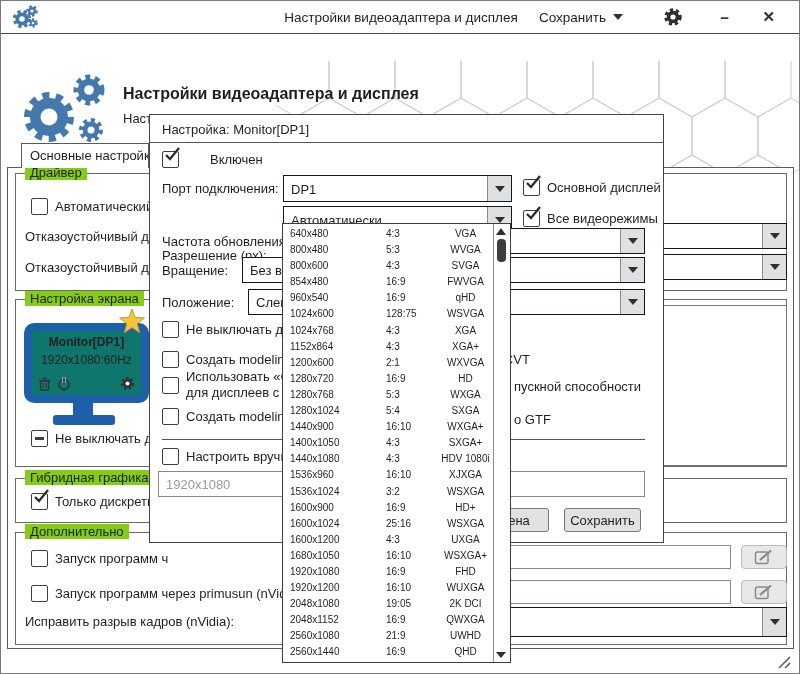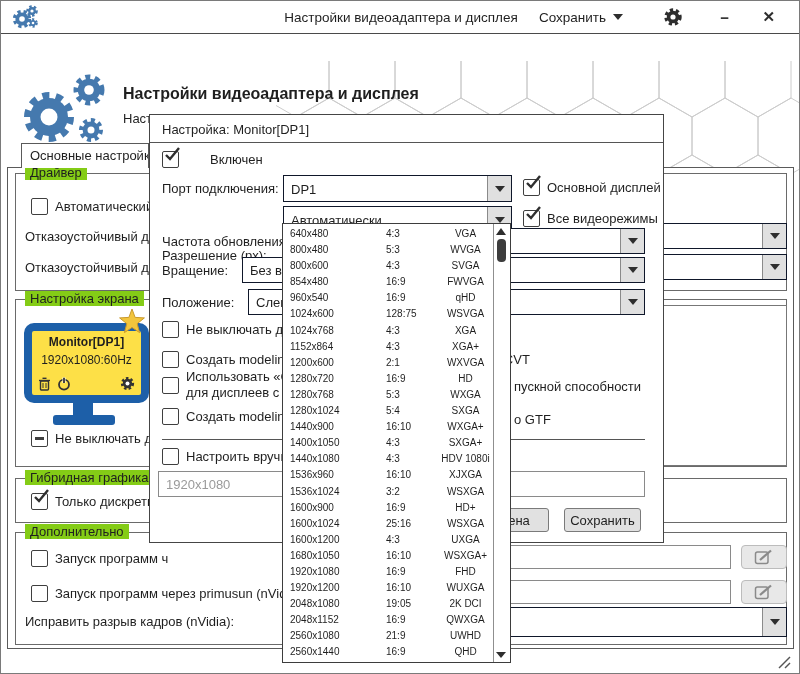--- a/index.html
+++ b/index.html
@@ -42,21 +42,21 @@
   .input{position:absolute;background:#fff;border:1px solid #8a8a8a;box-sizing:border-box;font-size:13px;
          font-family:"Liberation Sans",sans-serif;padding:0 7px;color:#1f1f1f;}
   .input::placeholder{color:#9a9a9a;}
   .pushbtn{position:absolute;background:#e1e1e1;border:1px solid #7a7a7a;border-radius:3px;font-size:13px;
            display:flex;align-items:center;justify-content:center;cursor:default;box-sizing:border-box;}
   .editbtn{position:absolute;background:#e8e8e8;border:1px solid #bcbcbc;border-radius:4px;display:flex;
            align-items:center;justify-content:center;box-sizing:border-box;}
 
   
   .monitor{position:absolute;left:23px;top:322px;width:125px;height:80px;border:8px solid #1d5fa8;border-radius:10px;
-           background:#fde047;box-sizing:border-box;z-index:1;}
+           background:#0f766e;box-sizing:border-box;z-index:1;}
   .monitor .mname{position:absolute;left:0;right:0;top:4px;text-align:center;font-size:12px;font-weight:bold;}
   .monitor .mmode{position:absolute;left:0;right:0;top:22px;text-align:center;font-size:12px;}
   .m-neck{position:absolute;left:72px;top:402px;width:20px;height:14px;background:#1d5fa8;z-index:1;}
   .m-base{position:absolute;left:52px;top:414px;width:62px;height:10px;background:#1d5fa8;border-radius:3px;z-index:1;}
 
   
   .dialog{position:absolute;left:148px;top:113px;width:515px;height:429px;background:#fff;border:1px solid #454545;
           box-sizing:border-box;z-index:10;}
   .dlg-sep{position:absolute;left:0;right:0;top:27px;border-top:1px solid #555;}
   .dlg-sep2{position:absolute;left:12px;width:483px;top:324px;border-top:1px solid #555;}

